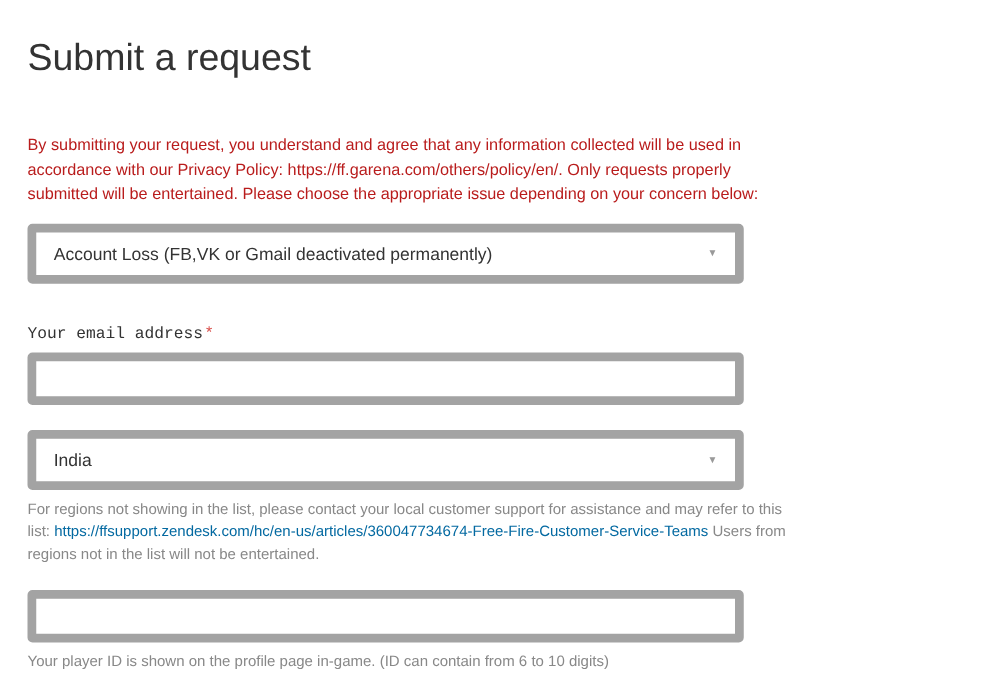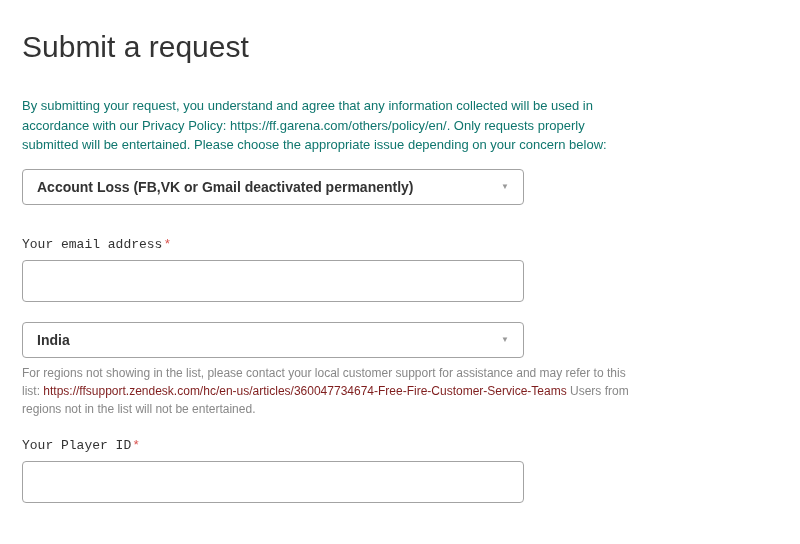--- a/index.html
+++ b/index.html
@@ -11,52 +11,51 @@
       font-family: -apple-system, BlinkMacSystemFont, 'Segoe UI', Helvetica, Arial, sans-serif;
       background: #ffffff;
       padding: 30px 22px;
       color: #333;
       width: 800px;
     }
     .page-title {
       font-size: 30px;
       font-weight: 400;
       color: #333;
-      margin-bottom: 32px;
+      margin-bottom: 42px;
     }
     .intro-text {
       font-size: 13px;
-      color: #0f766e;
+      color: #b91c1c;
       line-height: 1.5;
       margin-bottom: 14px;
       max-width: 610px;
       margin-top: 32px;
     }
     .form-field {
       margin-bottom: 20px;
     }
     .form-label {
       font-size: 13px;
       color: #333;
       display: block;
       margin-bottom: 8px;
       font-family: Liberation Mono, monospace;
     }
     .required {
       color: #d9534f;
       margin-left: 1px;
     }
     .form-select, .form-input {
-      width: 502px;
-      border: 1px solid #a3a3a3;
+      width: 573px;
+      border: 7px solid #a3a3a3;
       border-radius: 4px;
       font-size: 14px;
       color: #333;
       background: #fff;
-      font-weight: bold;
     }
     .form-select {
       padding: 9px 14px;
       position: relative;
       display: flex;
       align-items: center;
       justify-content: space-between;
       cursor: pointer;
     }
     .form-input {
@@ -69,21 +68,21 @@
       color: #999;
     }
     .helper-text {
       font-size: 12px;
       color: #888;
       line-height: 1.5;
       margin-top: 6px;
       max-width: 610px;
     }
     .helper-text a {
-      color: #7f1d1d;
+      color: #0369a1;
       text-decoration: none;
     }
     .first-select {
       margin-bottom: 32px;
     }
   </style>
 </head>
 <body>
 
 <h1 class="page-title">Submit a request</h1>
@@ -108,17 +107,15 @@
   <div class="form-select">
     <span>India</span>
     <span class="caret">▼</span>
   </div>
   <p class="helper-text">
     <span>For regions not showing in the list, please contact your local customer support for assistance and may refer to this list: </span><a href="#">https://ffsupport.zendesk.com/hc/en-us/articles/360047734674-Free-Fire-Customer-Service-Teams</a><span> Users from regions not in the list will not be entertained.</span>
   </p>
 </div>
 
 <div class="form-field">
-  <label class="form-label">
-    <span>Your Player ID</span><span class="required">*</span>
-  </label>
   <input type="text" class="form-input" value="" style="">
+  <p class="helper-text">Your player ID is shown on the profile page in-game. (ID can contain from 6 to 10 digits)</p>
 </div>
 
 </body></html>

